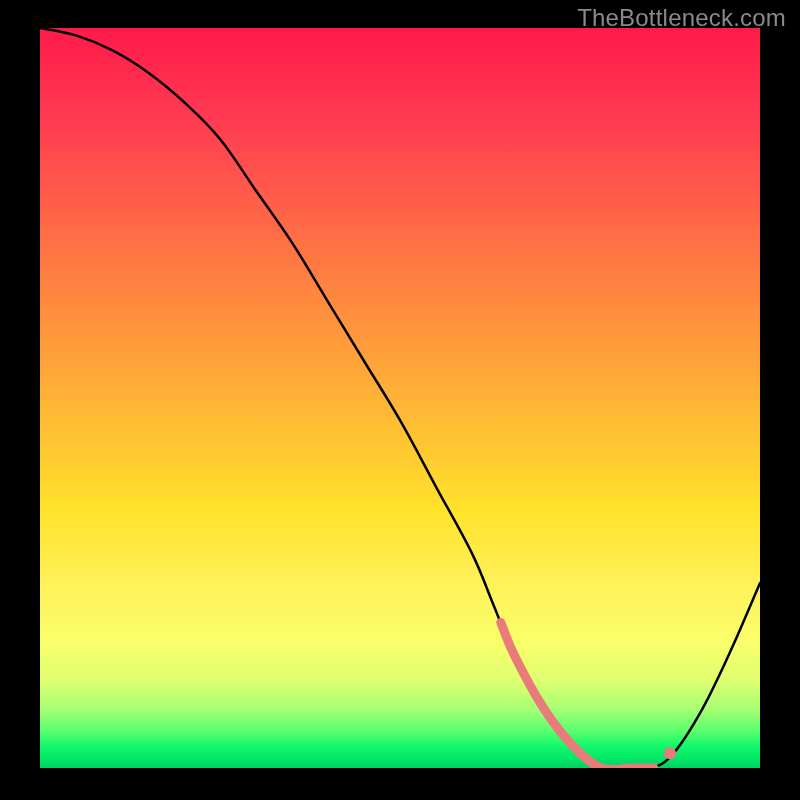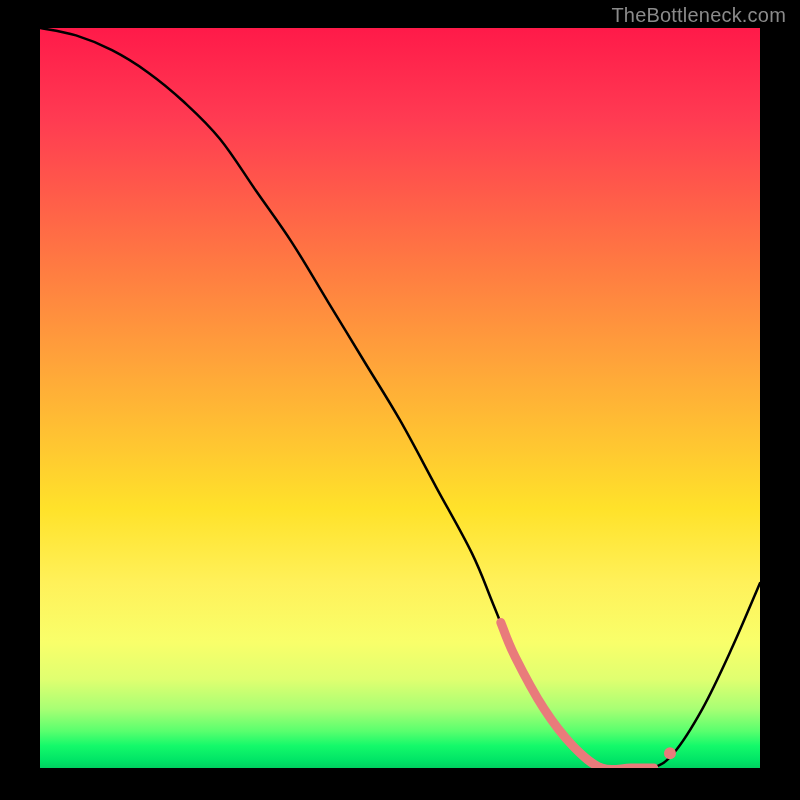--- a/index.html
+++ b/index.html
@@ -39,21 +39,21 @@
       #14f96a 97%,
       #00e466 99%,
       #00d060 100%
     );
   }
   .watermark {
     position: absolute;
     top: 4px;
     right: 14px;
     color: #8a8a8a;
-    font-size: 20px;
+    font-size: 24px;
     letter-spacing: 0.2px;
     user-select: none;
   }
   svg.curve {
     position: absolute;
     left: 0;
     top: 0;
     width: 100%;
     height: 100%;
   }

